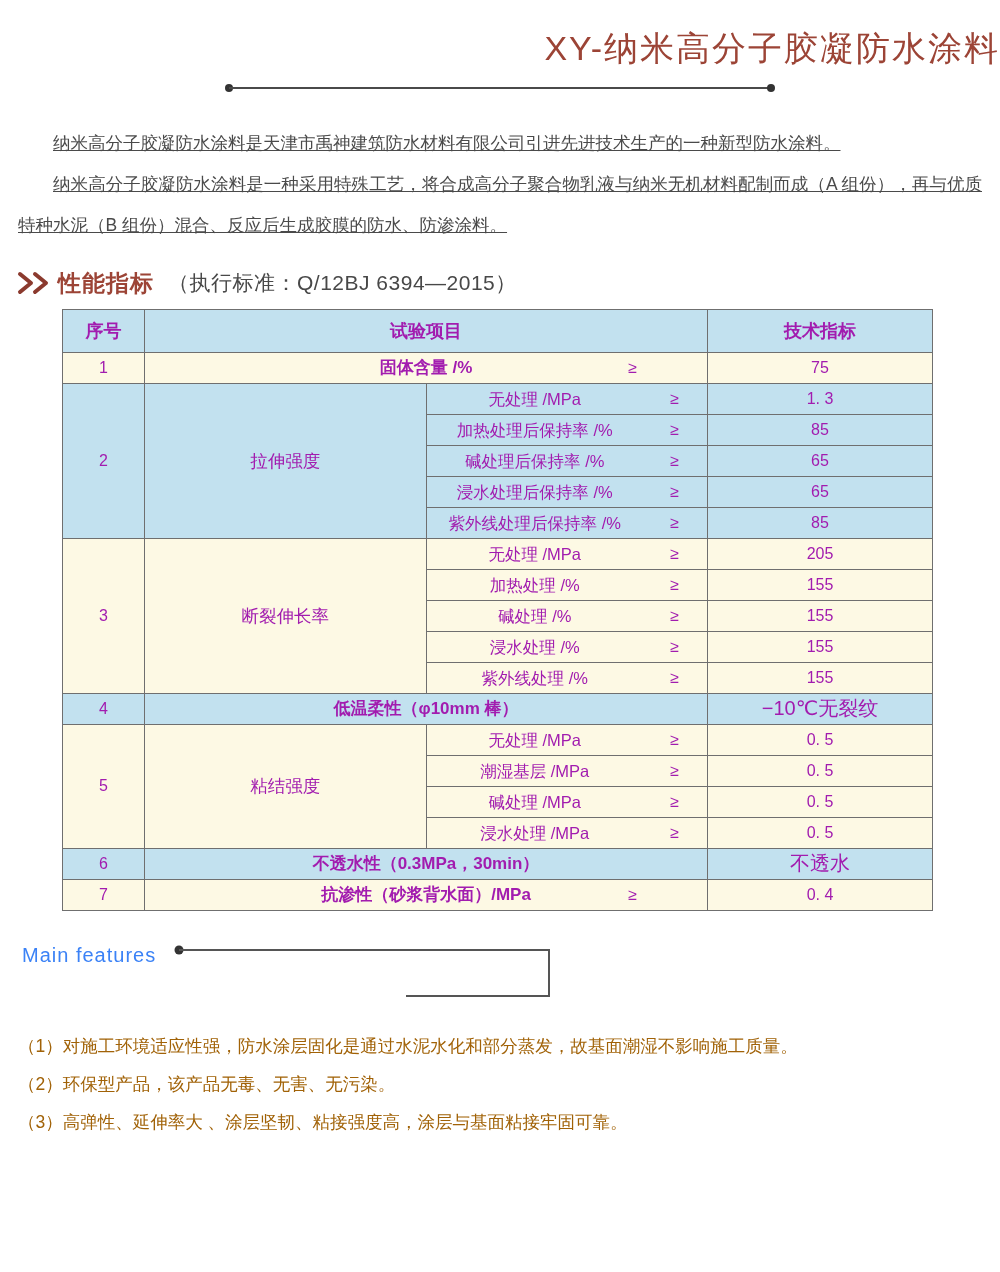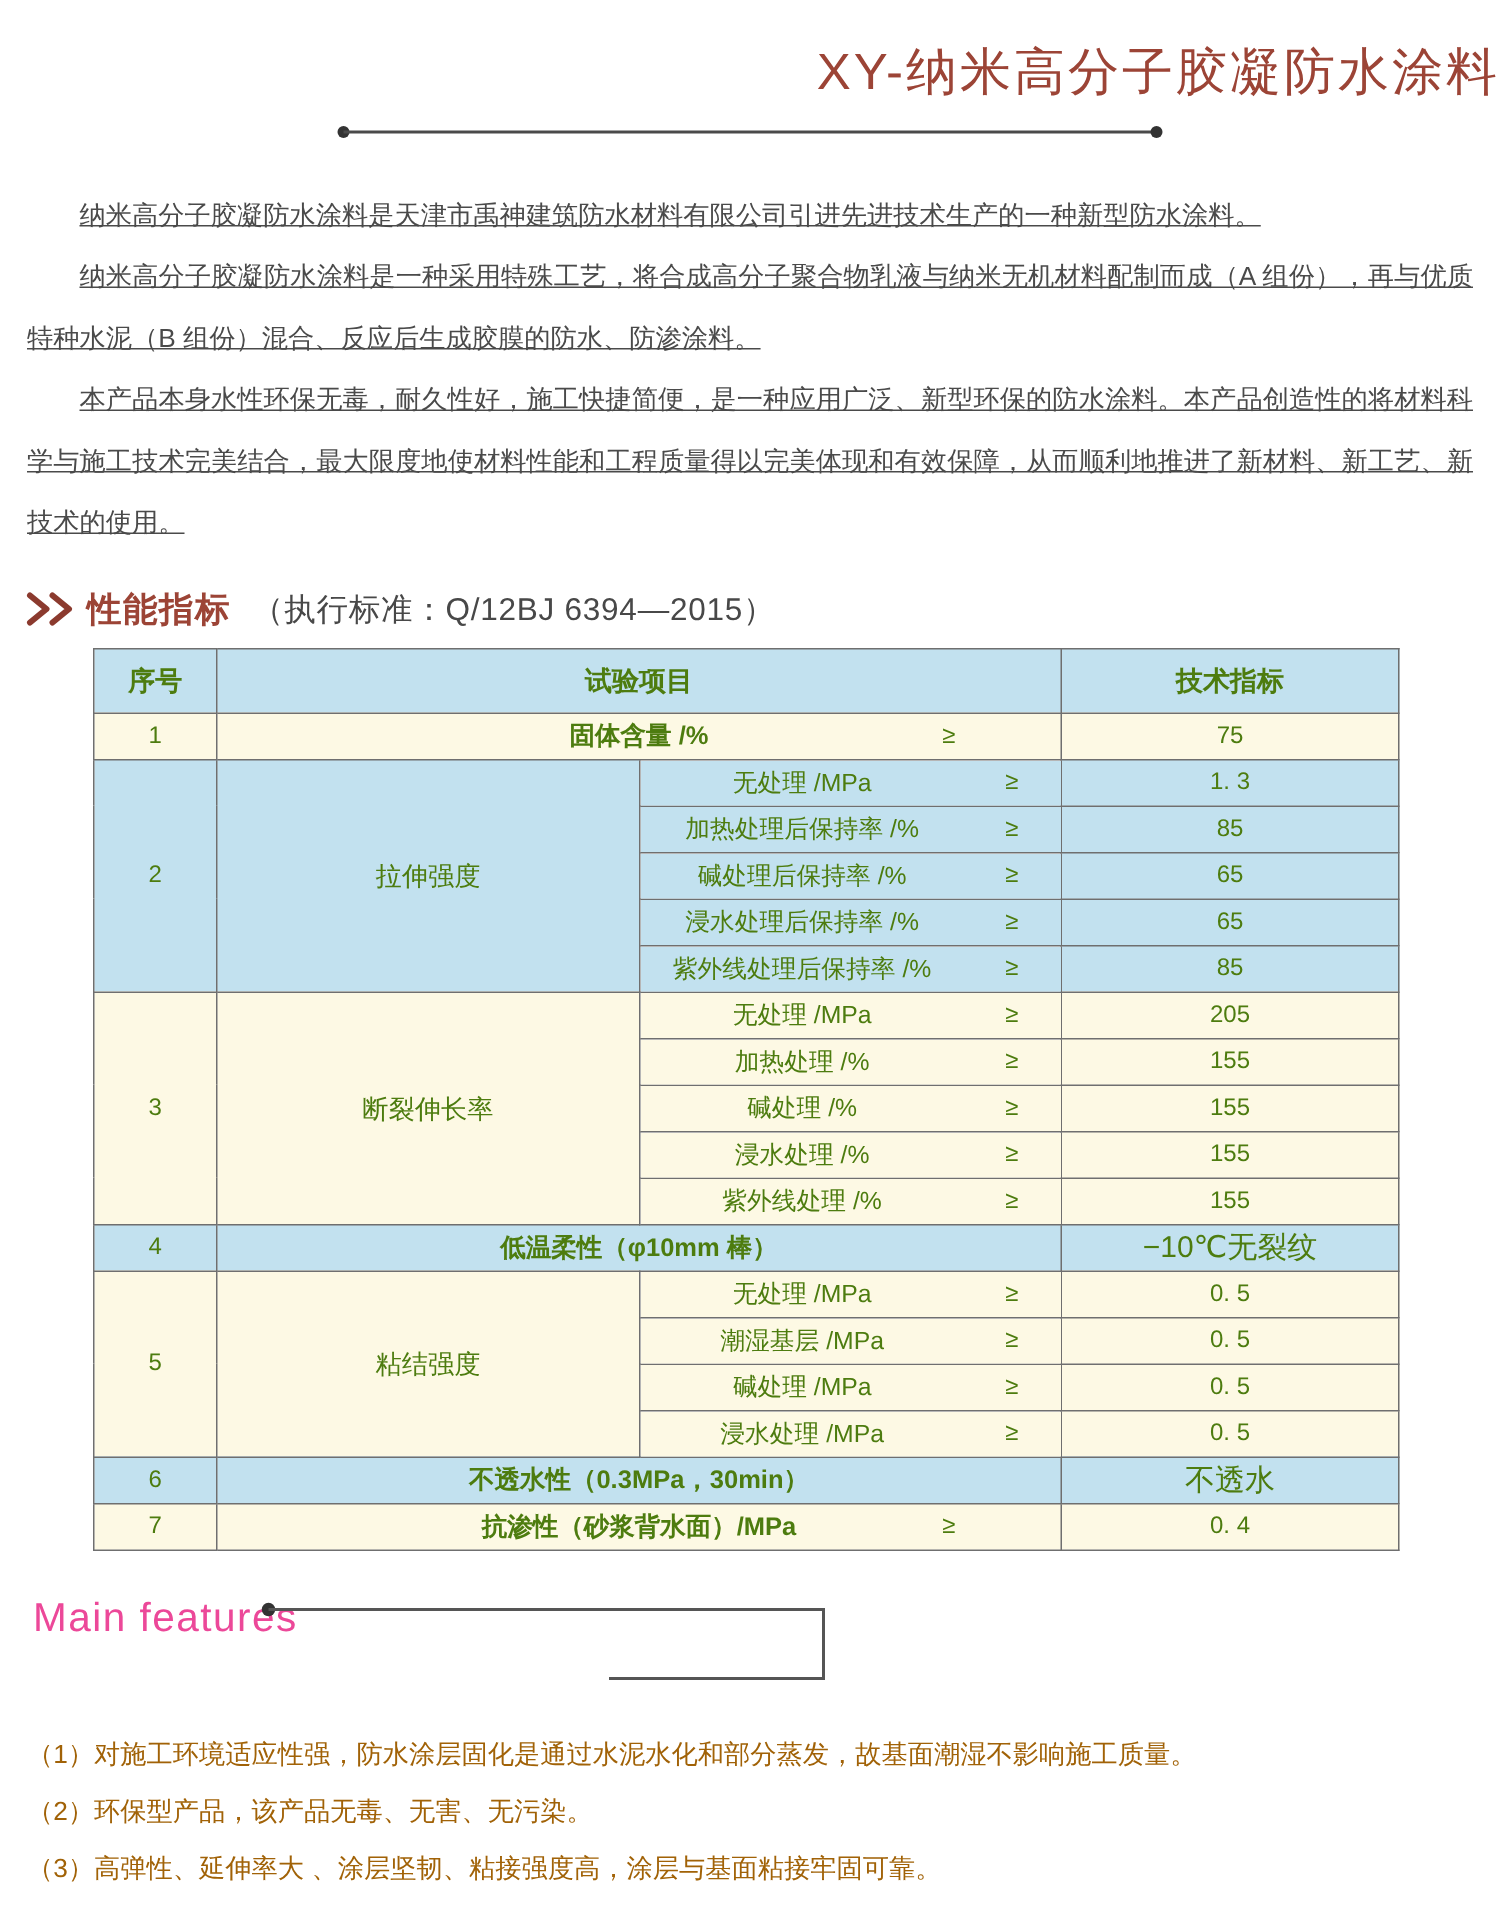--- a/index.html
+++ b/index.html
@@ -98,21 +98,21 @@
   
   .spec-wrap {
     margin: 4px 0 0 62px;
     width: 871px;
   }
   table.spec {
     border-collapse: collapse;
     width: 871px;
     table-layout: fixed;
     font-size: 16px;
-    color: #4d7c0f;
+    color: #a21caf;
   }
   table.spec td, table.spec th {
     border: 1.5px solid #6f6f6f;
     padding: 0;
     height: 30px;
     text-align: center;
     font-weight: normal;
   }
   table.spec th {
     height: 42px;
@@ -171,22 +171,22 @@
     height: 84px;
   }
   .feat-cn {
     font-size: 27px;
     color: #9c4436;
     font-weight: 600;
     letter-spacing: 2px;
     line-height: 34px;
   }
   .feat-en {
-    font-size: 27px;
-    color: #ec4899;
+    font-size: 20px;
+    color: #3b82f6;
     letter-spacing: 1px;
     line-height: 36px;
     font-weight: 300;
   }
   .feat-bracket {
     position: absolute;
     left: 152px;
     top: 8px;
     width: 380px;
     height: 56px;
@@ -209,21 +209,20 @@
   <div class="title-rule">
     <span class="dot left"></span>
     <span class="bar"></span>
     <span class="dot right"></span>
   </div>
 </div>
 
 <div class="intro">
   <p>纳米高分子胶凝防水涂料是天津市禹神建筑防水材料有限公司引进先进技术生产的一种新型防水涂料。</p>
   <p>纳米高分子胶凝防水涂料是一种采用特殊工艺，将合成高分子聚合物乳液与纳米无机材料配制而成（A 组份），再与优质特种水泥（B 组份）混合、反应后生成胶膜的防水、防渗涂料。</p>
-  <p>本产品本身水性环保无毒，耐久性好，施工快捷简便，是一种应用广泛、新型环保的防水涂料。本产品创造性的将材料科学与施工技术完美结合，最大限度地使材料性能和工程质量得以完美体现和有效保障，从而顺利地推进了新材料、新工艺、新技术的使用。</p>
 </div>
 
 <div class="section-head">
   <span class="chev">
     <svg width="40" height="28" viewBox="0 0 40 28">
       <path d="M4 5 L15 14 L4 23" fill="none" stroke="#8b3a2e" stroke-width="4" stroke-linecap="round" stroke-linejoin="round"></path>
       <path d="M19 5 L30 14 L19 23" fill="none" stroke="#8b3a2e" stroke-width="4" stroke-linecap="round" stroke-linejoin="round"></path>
     </svg>
   </span>
   <span class="section-title">性能指标</span>

